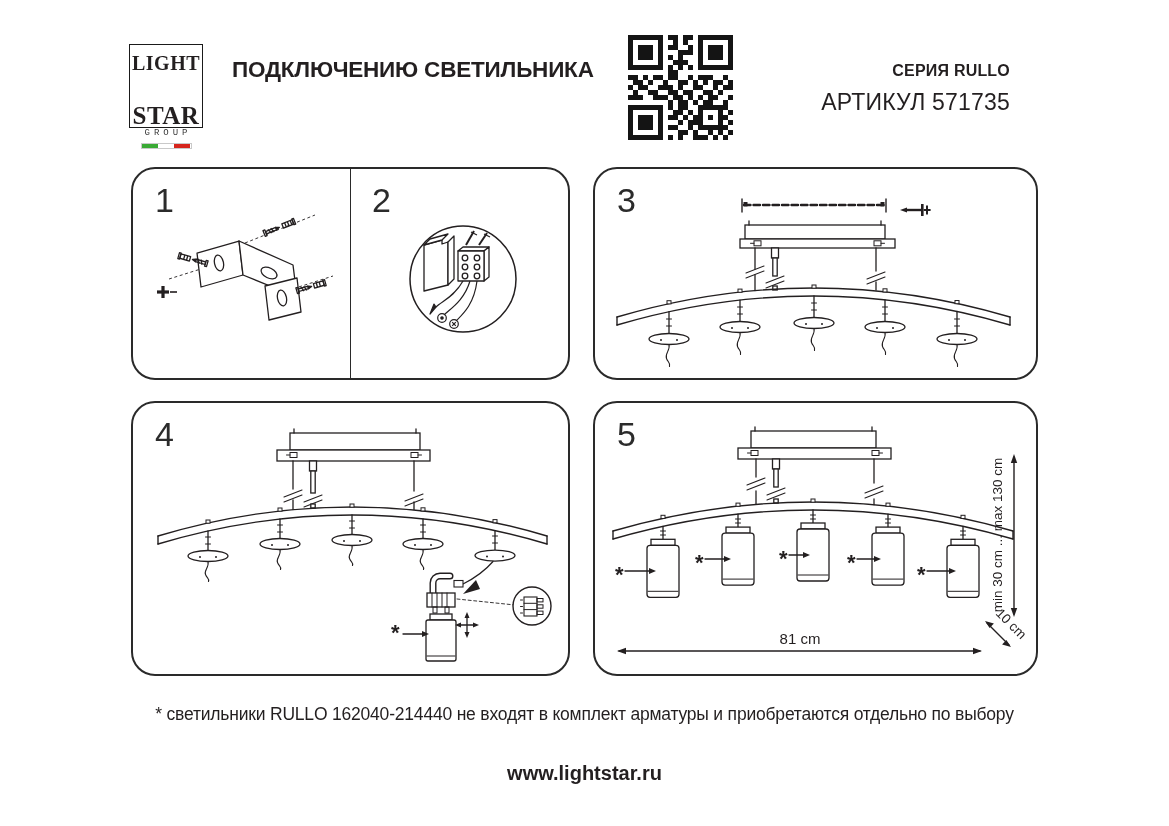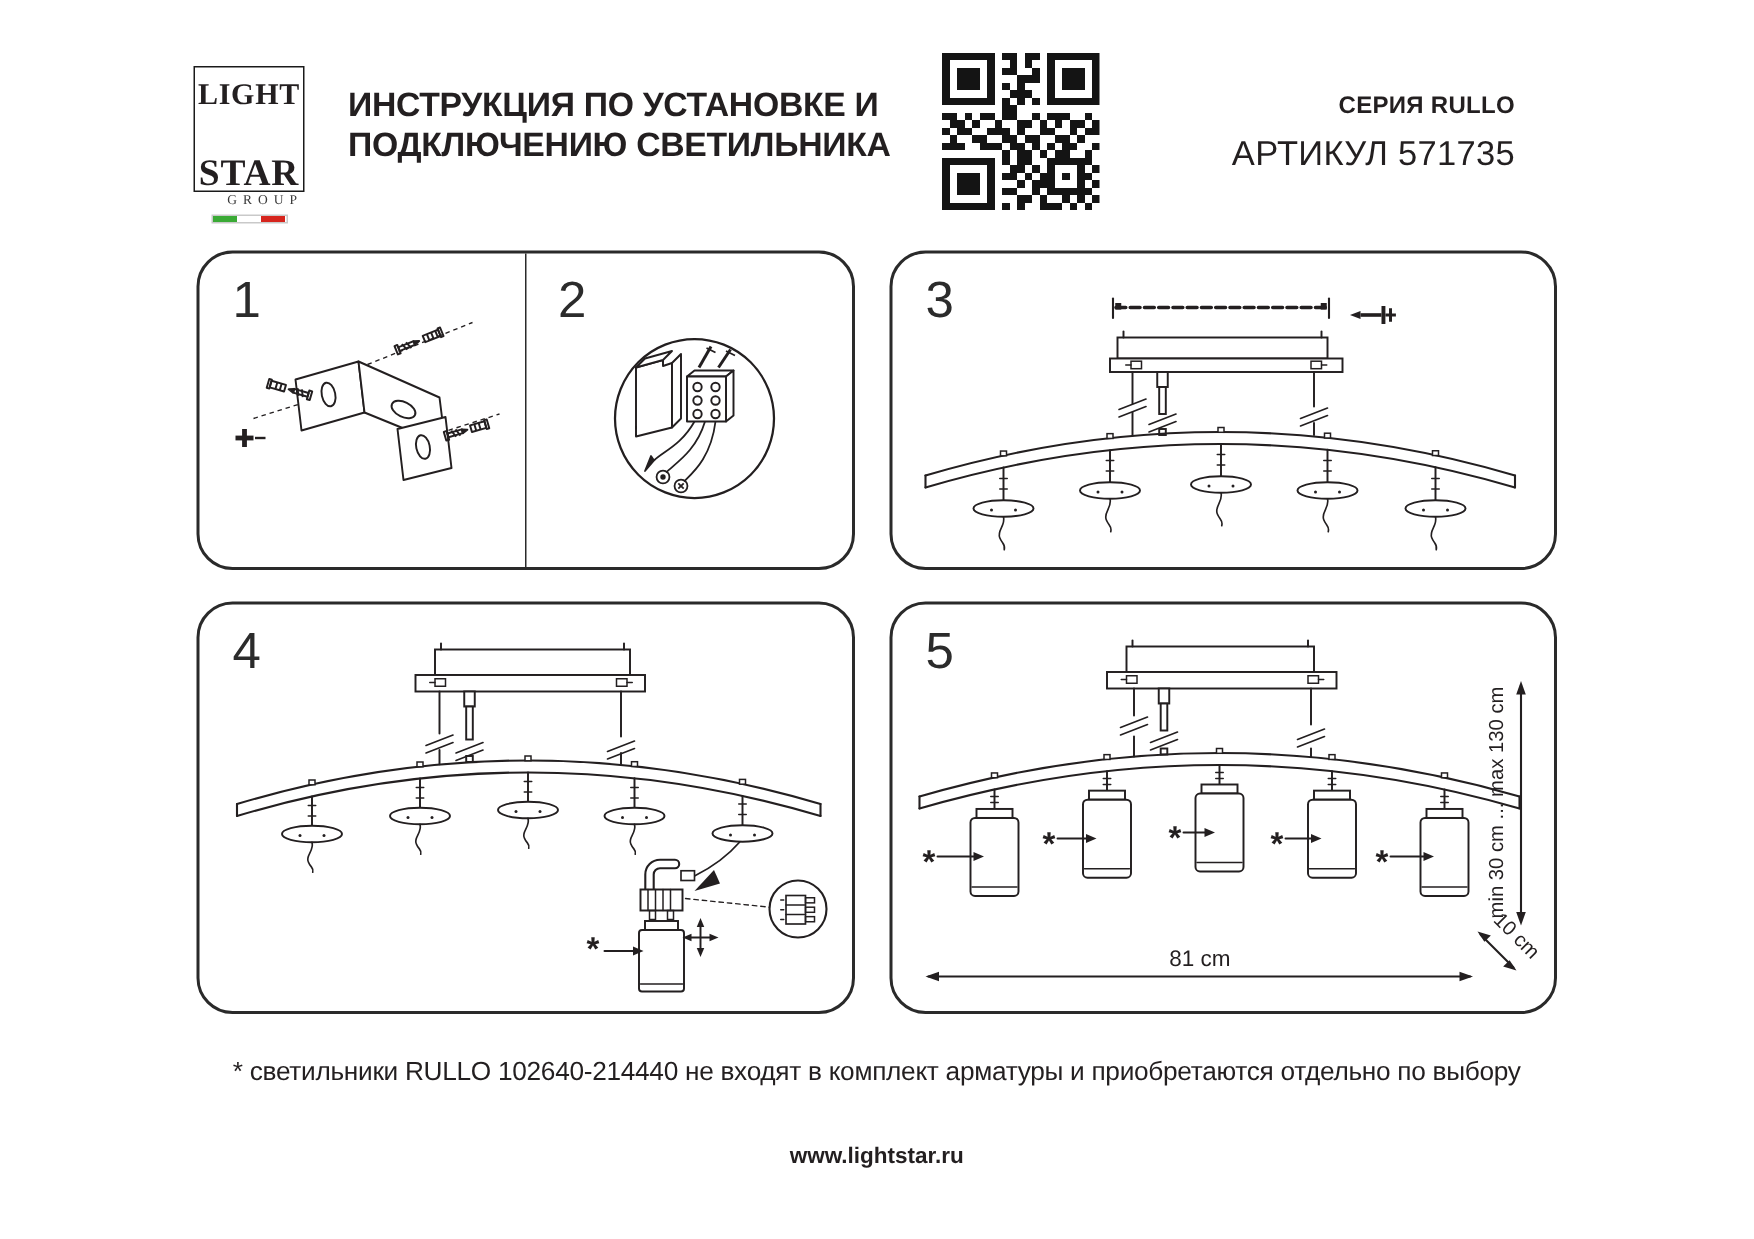--- a/index.html
+++ b/index.html
@@ -4,22 +4,22 @@
 <style>
   html,body{margin:0;padding:0;background:#fff;}
   .page{position:relative;width:1169px;height:826px;background:#fff;overflow:hidden;
         font-family:"Liberation Sans",sans-serif;color:#231f20;}
   
   .logo-box{position:absolute;left:129px;top:44px;width:74px;height:84px;
             border:1.5px solid #1a1a1a;box-sizing:border-box;text-align:center;
             font-family:"Liberation Serif",serif;}
   .logo-l1{margin-top:9px;font-size:20px;font-weight:bold;letter-spacing:.5px;line-height:19px;}
   .logo-l2{font-size:25px;font-weight:bold;letter-spacing:.5px;line-height:23px;margin-top:31px;}
-  .logo-l3{font-family:Liberation Serif, serif;font-size:9px;letter-spacing:4px;
-           text-indent:4px;line-height:13px;color:#3a3a3a;text-align:right;}
+  .logo-l3{font-family:Liberation Mono, monospace;font-size:9px;letter-spacing:4px;
+           text-indent:4px;line-height:13px;color:#3a3a3a;}
   .flag{width:51px;height:6px;margin:3px auto 0;display:flex;border:.5px solid #c9c9c9;box-sizing:border-box;}
   .flag div{flex:1;}
   .title{position:absolute;left:232px;top:56px;font-size:22.5px;font-weight:bold;
          line-height:27px;letter-spacing:-0.2px;white-space:nowrap;}
   .qr{position:absolute;left:628px;top:35px;width:105px;height:105px;}
   .qr svg{display:block;width:105px;height:105px;}
   .qr rect{fill:#141414;}
   .series-block{position:absolute;left:760px;top:62px;width:250px;text-align:right;}
   .series{font-size:16px;font-weight:bold;letter-spacing:.2px;}
   .article{font-size:23px;font-weight:normal;margin-top:9px;letter-spacing:.2px;}
@@ -32,40 +32,39 @@
   .p5{left:593px;top:401px;width:445px;height:275px;}
   .divider{position:absolute;left:217px;top:0;bottom:0;width:0;border-left:1.5px solid #2a2a2a;}
   .step-num{position:absolute;top:12px;font-size:34px;font-weight:400;color:#2b2b2b;}
   .n-left{left:22px;}
   .n-right{left:239px;}
   svg text{font-family:"Liberation Sans",sans-serif;}
   
   .footnote{position:absolute;left:0;top:704px;width:100%;text-align:center;
             font-size:17.5px;letter-spacing:-0.2px;}
   .website{position:absolute;left:0;top:762px;width:100%;text-align:center;
-           font-size:15px;font-weight:bold;}
+           font-size:20px;font-weight:bold;}
 </style>
 </head>
 <body>
 
 <div class="page">
 
   <div class="logo-box">
     <div class="logo-l1">LIGHT</div>
     <div class="logo-l2">STAR</div>
     <div class="logo-l3">GROUP</div>
     <div class="flag">
       <div style="background:#3aaa35"></div>
         <div style="background:#ffffff"></div>
         <div style="background:#d6251d"></div>
     </div>
   </div>
 
   <div class="title">
-    <div>ИНСТРУКЦИЯ ПО УСТАНОВКЕ И</div>
     <div>ПОДКЛЮЧЕНИЮ СВЕТИЛЬНИКА</div>
   </div>
 
   <div class="qr">
     <svg viewBox="0 0 105 105" shape-rendering="crispEdges">
         <rect x="0" y="0" width="5" height="5"></rect>
         <rect x="5" y="0" width="5" height="5"></rect>
         <rect x="10" y="0" width="5" height="5"></rect>
         <rect x="15" y="0" width="5" height="5"></rect>
         <rect x="20" y="0" width="5" height="5"></rect>
@@ -796,16 +795,16 @@
         <g>
           <line x1="392" y1="220" x2="414" y2="242" stroke-width="1.4"></line>
           <polygon points="390,218 398.9,220.6 394.6,224.9" fill="#231f20" stroke="none"></polygon>
           <polygon points="416,244 407.1,241.4 411.4,237.1" fill="#231f20" stroke="none"></polygon>
           <text x="413" y="224" text-anchor="middle" font-size="13.5" fill="#231f20" stroke="none" transform="rotate(45 413 224)">10 cm</text>
         </g>
       </g>
     </svg>
   </div>
 
-  <div class="footnote">* светильники RULLO 102640-214440 не входят в комплект арматуры и приобретаются отдельно по выбору</div>
+  <div class="footnote">* светильники RULLO 162040-214440 не входят в комплект арматуры и приобретаются отдельно по выбору</div>
   <div class="website">www.lightstar.ru</div>
 
 </div>
 
 </body></html>

